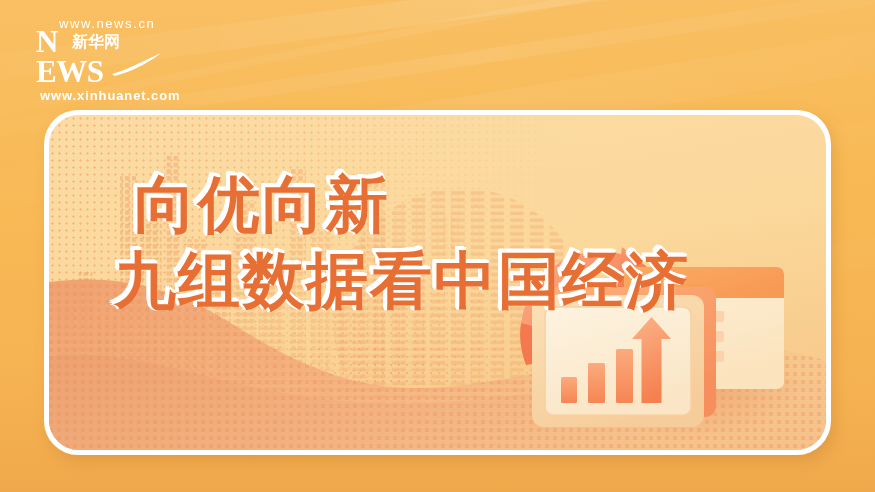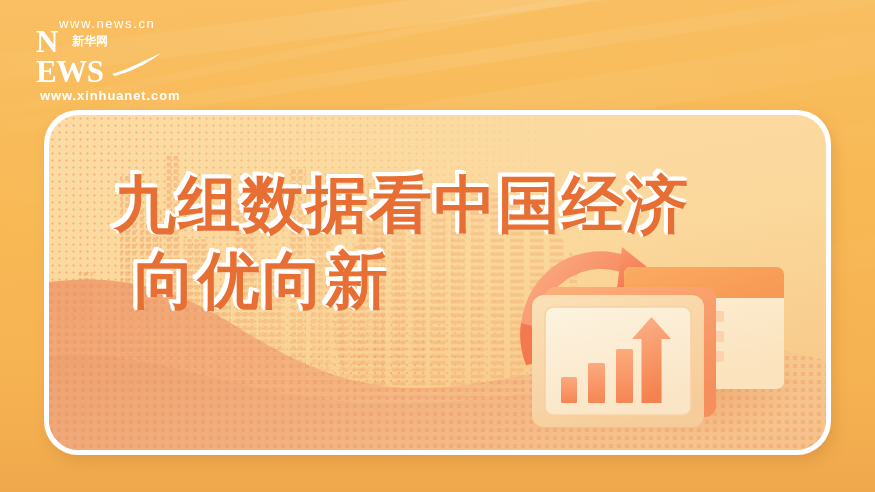--- a/index.html
+++ b/index.html
@@ -75,21 +75,21 @@
     font-weight: 900;
     line-height: 22px;
     letter-spacing: -0.5px;
     font-family: "Liberation Serif", serif;
   }
   .logo-news .n2 { display: block; margin-top: 8px; }
   .logo-cn {
     position: absolute;
     left: 36px;
     top: 1px;
-    font-size: 12px;
+    font-size: 16px;
     font-weight: 900;
     letter-spacing: 0px;
     line-height: 19px;
     white-space: nowrap;
   }
   .logo-swoosh {
     position: absolute;
     left: 76px;
     top: 22px;
     width: 50px;
@@ -298,22 +298,22 @@
           <pattern id="wpx" width="8" height="8" patternUnits="userSpaceOnUse">
             <rect x="0" y="0" width="4" height="4" fill="#e98b56" opacity="0.30"></rect>
           </pattern>
         </defs>
         <path d="M0 22 C 60 14, 120 24, 180 62 C 250 106, 300 126, 360 128 C 430 130, 520 104, 600 92 C 680 80, 740 88, 787 104 L787 190 L0 190 Z" fill="url(#wv1)"></path>
         <path d="M0 96 C 80 88, 150 118, 240 134 C 340 152, 430 142, 540 124 C 640 108, 720 112, 787 126 L787 190 L0 190 Z" fill="url(#wv2)"></path>
         <path d="M0 22 C 60 14, 120 24, 180 62 C 250 106, 300 126, 360 128 C 430 130, 520 104, 600 92 C 680 80, 740 88, 787 104 L787 190 L0 190 Z" fill="url(#wpx)"></path>
       </svg>
 
       <div class="headline">
+        <span class="line line2">向优向新</span>
         <span class="line line1">九组数据看中国经济</span>
-        <span class="line line2">向优向新</span>
       </div>
 
       <svg class="illus" viewBox="0 0 300 205">
         <defs>
           <linearGradient id="arrG" x1="0" y1="0" x2="1" y2="0.8">
             <stop offset="0%" stop-color="#fbb189"></stop>
             <stop offset="50%" stop-color="#f8936a"></stop>
             <stop offset="100%" stop-color="#f57e55"></stop>
           </linearGradient>
           <linearGradient id="arrG2" x1="0" y1="0" x2="0.4" y2="1">

